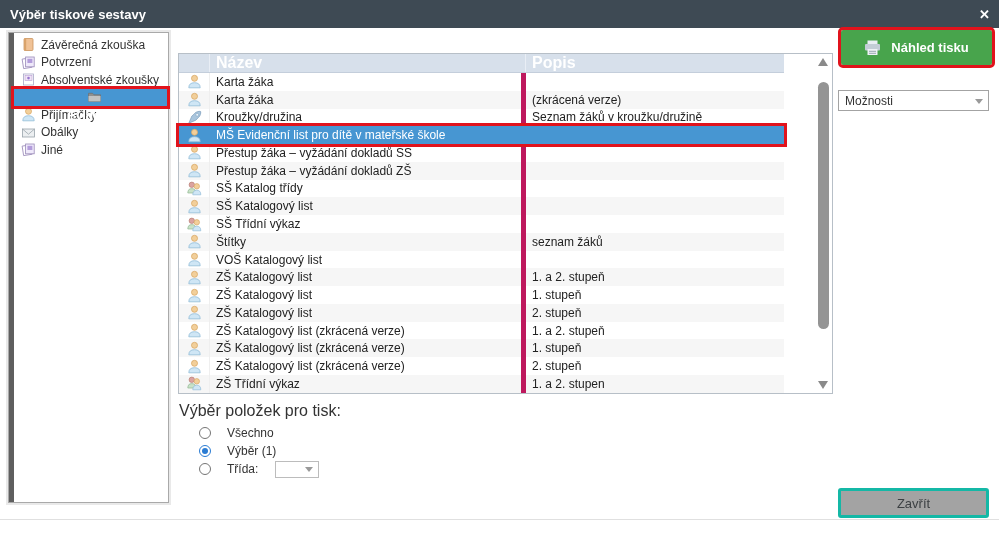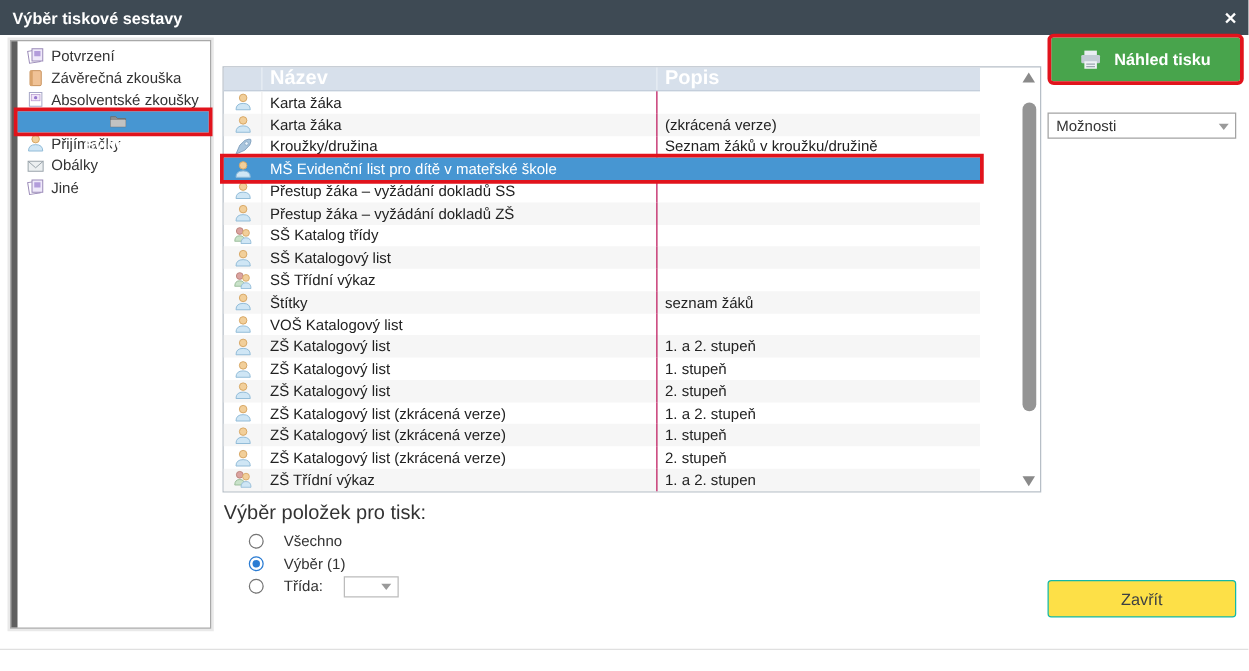--- a/index.html
+++ b/index.html
@@ -34,21 +34,21 @@
   .col-icon{width:31px;flex:0 0 31px;}
   .col-name{width:316px;flex:0 0 316px;padding-left:6px;}
   .col-desc{flex:1;padding-left:6px;}
   .th.col-icon,.th.col-name{border-right:1px solid #e9eef5;}
   .tbody{position:absolute;left:0;top:19px;width:605px;}
   .tr{display:flex;align-items:center;height:17.78px;width:605px;font-size:12px;color:#222;
       cursor:pointer;box-sizing:border-box;}
   .tr:nth-child(even){background:#f6f6f6;}
   .td{box-sizing:border-box;white-space:nowrap;overflow:hidden;}
   .td.col-icon{display:flex;justify-content:center;align-items:center;border-right:1px solid #efefef;height:100%;}
-  .td.col-name{border-right:1px solid #be185d;height:100%;display:flex;align-items:center;}
+  .td.col-name{border-right:5px solid #be185d;height:100%;display:flex;align-items:center;}
   .tr.selected{background:#4796d2 !important;color:#fff;}
   .tr.selected .td{border-color:transparent;}
   .tr.annotated{outline:3px solid #e1131c;position:relative;z-index:3;}
 
   
   .vscroll{position:absolute;top:2px;right:2px;bottom:2px;width:13px;}
   .vs-arrow{position:absolute;left:1px;width:0;height:0;border-left:5.5px solid transparent;
             border-right:5.5px solid transparent;}
   .vs-up{top:2px;border-bottom:8px solid #8a8a8a;}
   .vs-down{bottom:2px;border-top:8px solid #8a8a8a;}
@@ -69,56 +69,56 @@
          border-left:4px solid transparent;border-right:4px solid transparent;border-top:5px solid #9a9a9a;}
 
   
   .preview-btn{position:absolute;left:841px;top:30px;width:151px;height:35px;background:#48a44c;
                border-radius:2px;outline:3px solid #e1131c;display:flex;align-items:center;justify-content:center;
                gap:10px;color:#fff;font-weight:bold;font-size:13px;cursor:pointer;}
   .preview-btn .icon{width:17px;height:16px;flex:0 0 17px;}
   .options-select{position:absolute;left:838px;top:90px;width:151px;height:21px;border:1px solid #a3a3a3;
                   background:#fff;box-sizing:border-box;display:flex;align-items:center;padding-left:6px;
                   font-size:12px;color:#333;cursor:pointer;}
-  .close-btn{position:absolute;left:838px;top:464px;width:151px;height:30px;background:#fde047;
-             border:1px solid #14b8a6;border-radius:3px;box-sizing:border-box;display:flex;align-items:center;
+  .close-btn{position:absolute;left:838px;top:488px;width:151px;height:30px;background:#a3a3a3;
+             border:3px solid #14b8a6;border-radius:3px;box-sizing:border-box;display:flex;align-items:center;
              justify-content:center;font-size:13px;color:#3c4043;cursor:pointer;}
   .bottom-line{position:absolute;left:0;top:519px;width:999px;height:1px;background:#e0e0e0;}
 </style>
 </head>
 <body>
 
 <div class="page">
 
   <div class="titlebar">
     <span class="title">Výběr tiskové sestavy</span>
     <span class="close">✕</span>
   </div>
 
   <div class="sidebar">
     <div class="sidebar-scroll"></div>
     <div class="sidebar-list" id="sidebar-list">
         <div class="sidebar-item">
           <span class="icon">
             <svg width="15" height="15" viewBox="0 0 15 15">
+              <rect x="3" y="1.5" width="9" height="12" rx="1" fill="#f0c296" stroke="#c9935d" stroke-width="0.8"></rect>
+              <rect x="3" y="1.5" width="2.2" height="12" fill="#d9a36b"></rect>
+            </svg>
+          </span>
+          <span>Závěrečná zkouška</span>
+        </div>
+        <div class="sidebar-item">
+          <span class="icon">
+            <svg width="15" height="15" viewBox="0 0 15 15">
               <rect x="1.8" y="3.4" width="8.6" height="9.6" fill="#ffffff" stroke="#9a8ab8" stroke-width="0.8" transform="rotate(-9 6 8)"></rect>
               <rect x="4.6" y="2" width="8.6" height="9.8" fill="#efe9fa" stroke="#9a8ab8" stroke-width="0.8"></rect>
               <rect x="6.4" y="3.8" width="5" height="4.2" fill="#b39ddb"></rect>
             </svg>
           </span>
           <span>Potvrzení</span>
-        </div>
-        <div class="sidebar-item">
-          <span class="icon">
-            <svg width="15" height="15" viewBox="0 0 15 15">
-              <rect x="3" y="1.5" width="9" height="12" rx="1" fill="#f0c296" stroke="#c9935d" stroke-width="0.8"></rect>
-              <rect x="3" y="1.5" width="2.2" height="12" fill="#d9a36b"></rect>
-            </svg>
-          </span>
-          <span>Závěrečná zkouška</span>
         </div>
         <div class="sidebar-item">
           <span class="icon">
             <svg width="15" height="15" viewBox="0 0 15 15">
               <rect x="2.5" y="2" width="10" height="11" fill="#ffffff" stroke="#a7a7c7" stroke-width="0.8"></rect>
               <rect x="4" y="3.6" width="7" height="5" fill="#efe4f7" stroke="#b79ad1" stroke-width="0.6"></rect>
               <circle cx="7.5" cy="6.1" r="1.3" fill="#9575cd"></circle>
             </svg>
           </span>
           <span>Absolventské zkoušky</span>

